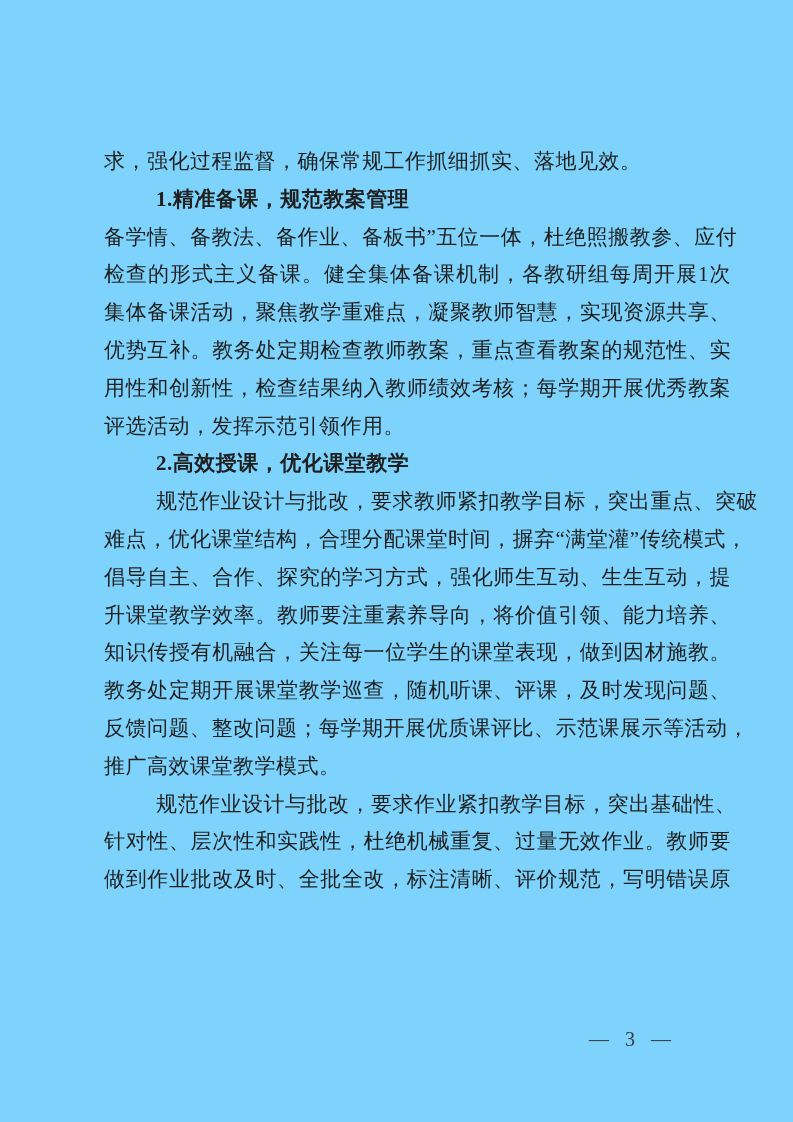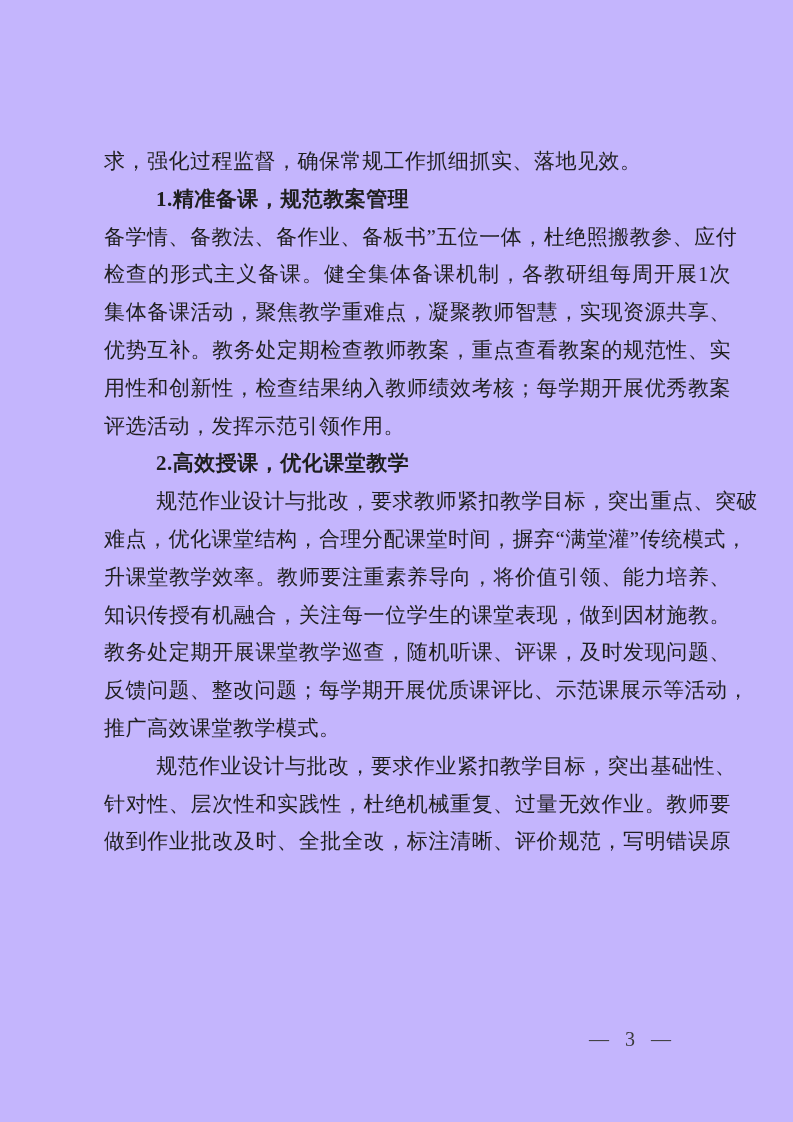--- a/index.html
+++ b/index.html
@@ -3,21 +3,21 @@
 <meta charset="utf-8">
 <style>
   * { margin: 0; padding: 0; box-sizing: border-box; }
   html, body { background: #ffffff; }
   body { width: 793px; height: 1122px; }
 
   .page {
     position: relative;
     width: 793px;
     height: 1122px;
-    background: #c4b5fd;
+    background: #7dd3fc;
     color: #1f1f1f;
     font-family: "Liberation Serif", "DejaVu Serif", serif;
     overflow: hidden;
   }
 
   .content {
     position: absolute;
     left: 104px;
     top: 143px;
     width: 627px;
@@ -74,20 +74,21 @@
     <div class="line">备学情、备教法、备作业、备板书”五位一体，杜绝照搬教参、应付</div>
     <div class="line">检查的形式主义备课。健全集体备课机制，各教研组每周开展1次</div>
     <div class="line">集体备课活动，聚焦教学重难点，凝聚教师智慧，实现资源共享、</div>
     <div class="line">优势互补。教务处定期检查教师教案，重点查看教案的规范性、实</div>
     <div class="line">用性和创新性，检查结果纳入教师绩效考核；每学期开展优秀教案</div>
     <div class="line last-line">评选活动，发挥示范引领作用。</div>
 
     <div class="line heading indent">2.高效授课，优化课堂教学</div>
     <div class="line indent">规范作业设计与批改，要求教师紧扣教学目标，突出重点、突破</div>
     <div class="line">难点，优化课堂结构，合理分配课堂时间，摒弃“满堂灌”传统模式，</div>
+    <div class="line">倡导自主、合作、探究的学习方式，强化师生互动、生生互动，提</div>
     <div class="line">升课堂教学效率。教师要注重素养导向，将价值引领、能力培养、</div>
     <div class="line">知识传授有机融合，关注每一位学生的课堂表现，做到因材施教。</div>
     <div class="line">教务处定期开展课堂教学巡查，随机听课、评课，及时发现问题、</div>
     <div class="line">反馈问题、整改问题；每学期开展优质课评比、示范课展示等活动，</div>
     <div class="line last-line">推广高效课堂教学模式。</div>
 
     <div class="line indent">规范作业设计与批改，要求作业紧扣教学目标，突出基础性、</div>
     <div class="line">针对性、层次性和实践性，杜绝机械重复、过量无效作业。教师要</div>
     <div class="line">做到作业批改及时、全批全改，标注清晰、评价规范，写明错误原</div>
 

